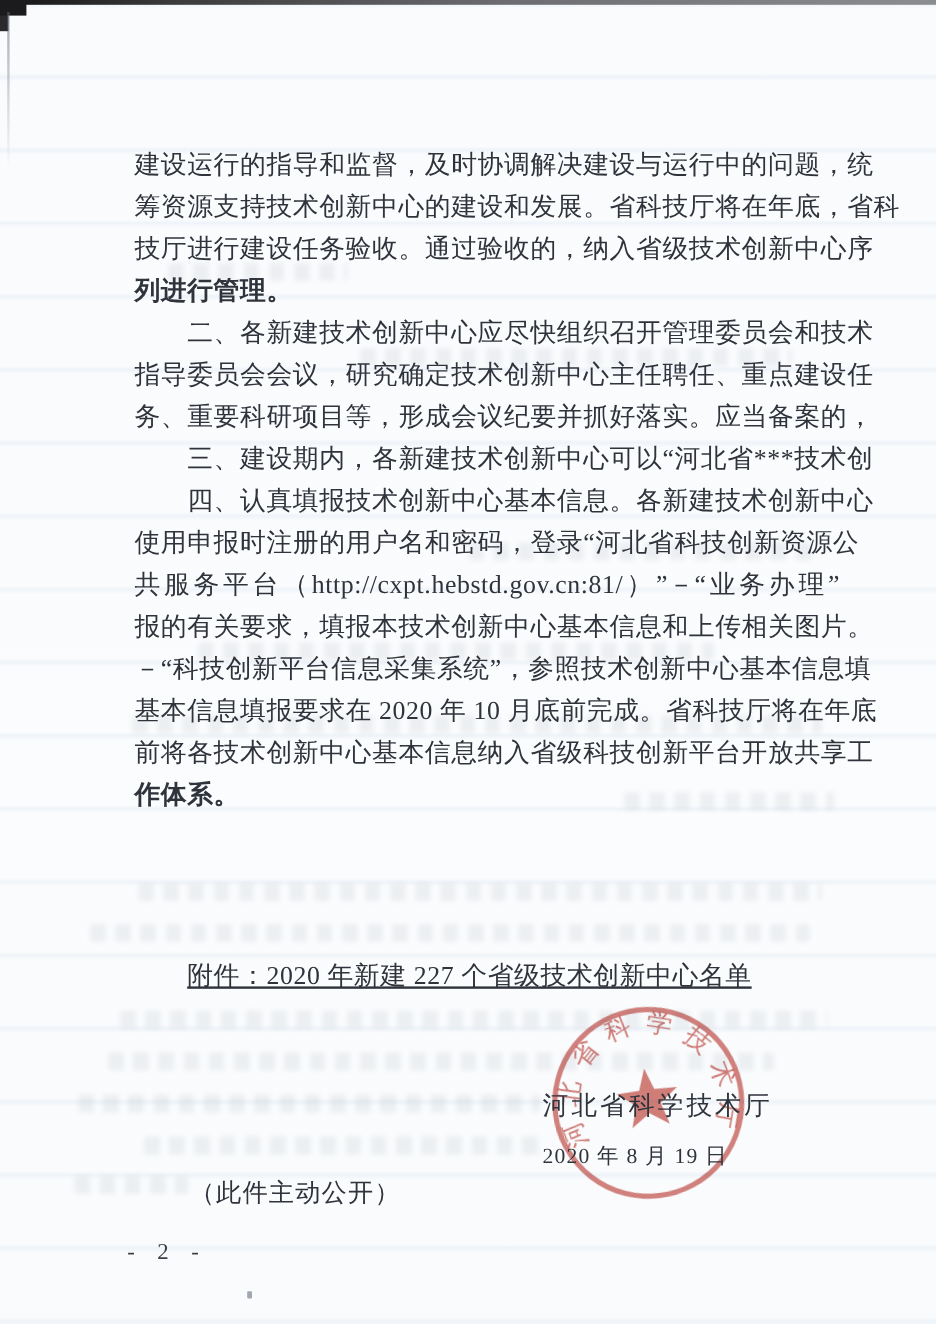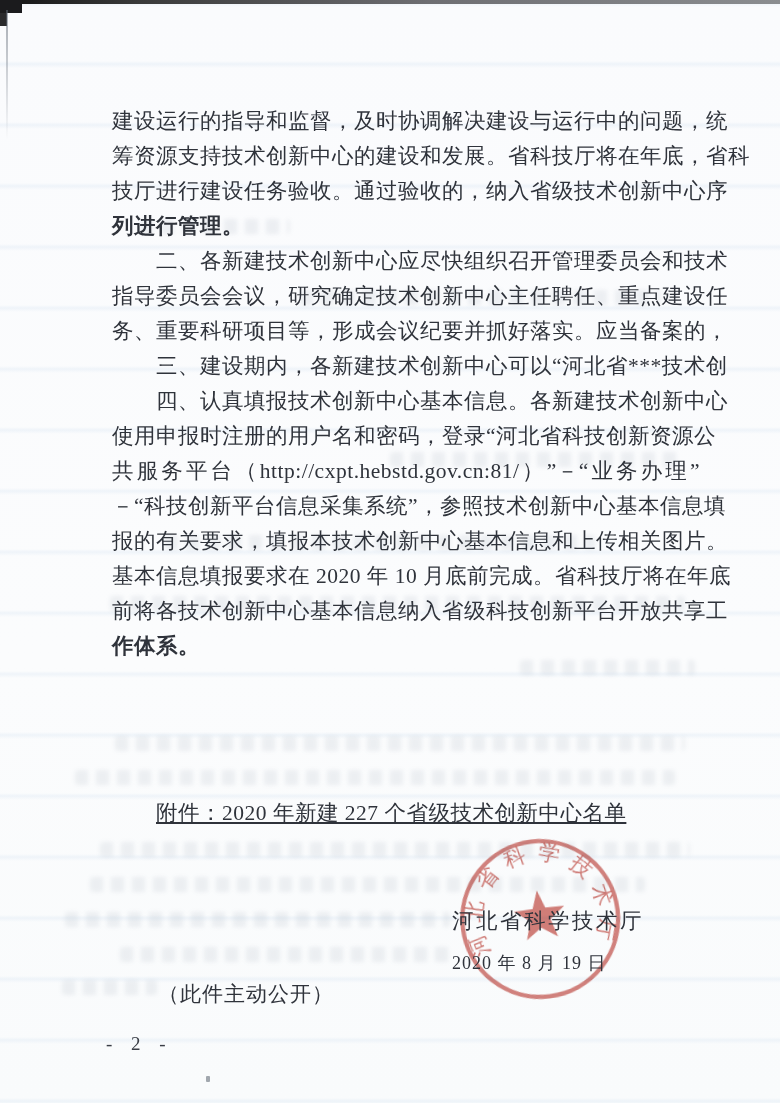--- a/index.html
+++ b/index.html
@@ -19,21 +19,21 @@
   .scan-top-line { position:absolute; left:0; top:0; width:780px; height:4px;
     background:linear-gradient(90deg,#141414 0%, #3a3a3a 18%, #6e6e72 55%, #8b8d90 100%); }
   .scan-corner-mark { position:absolute; left:0; top:0; width:22px; height:13px; background:#1b1b1d; }
   .scan-corner-stub { position:absolute; left:0; top:0; width:7px; height:26px; background:#2a2a2c; }
   .scan-left-line { position:absolute; left:6px; top:10px; width:2px; height:130px;
     background:linear-gradient(180deg, rgba(95,104,116,.55), rgba(95,104,116,0)); }
   .scan-speck { position:absolute; left:206px; top:1076px; width:4px; height:6px;
     background:rgba(90,98,110,.55); border-radius:1px; }
 
   
-  .body-text { position:absolute; left:112px; top:105px; width:588px; }
+  .body-text { position:absolute; left:112px; top:121px; width:588px; }
   .line {
     height:35px; line-height:32px; font-size:21.5px; letter-spacing:0.5px;
     text-align:justify; text-align-last:justify; white-space:nowrap;
   }
   .line.short { text-align-last:left;font-weight:bold; }
   .line.indent { text-indent:44px; }
 
   .attachment-line { position:absolute; left:112px; top:797px; width:600px;
     font-size:21.5px; line-height:32px; text-indent:44px; letter-spacing:0.5px;text-decoration:underline; }
 
@@ -88,22 +88,22 @@
     <div class="line">筹资源支持技术创新中心的建设和发展。省科技厅将在年底，省科</div>
     <div class="line">技厅进行建设任务验收。通过验收的，纳入省级技术创新中心序</div>
     <div class="line short">列进行管理。</div>
     <div class="line indent">二、各新建技术创新中心应尽快组织召开管理委员会和技术</div>
     <div class="line">指导委员会会议，研究确定技术创新中心主任聘任、重点建设任</div>
     <div class="line">务、重要科研项目等，形成会议纪要并抓好落实。应当备案的，</div>
     <div class="line indent">三、建设期内，各新建技术创新中心可以“河北省***技术创</div>
     <div class="line indent">四、认真填报技术创新中心基本信息。各新建技术创新中心</div>
     <div class="line">使用申报时注册的用户名和密码，登录“河北省科技创新资源公</div>
     <div class="line">共服务平台（http://cxpt.hebstd.gov.cn:81/）”－“业务办理”</div>
+    <div class="line">报的有关要求，填报本技术创新中心基本信息和上传相关图片。</div>
     <div class="line">－“科技创新平台信息采集系统”，参照技术创新中心基本信息填</div>
-    <div class="line">报的有关要求，填报本技术创新中心基本信息和上传相关图片。</div>
     <div class="line">基本信息填报要求在 2020 年 10 月底前完成。省科技厅将在年底</div>
     <div class="line">前将各技术创新中心基本信息纳入省级科技创新平台开放共享工</div>
     <div class="line short">作体系。</div>
   </div>
 
   <div class="attachment-line">附件：2020 年新建 227 个省级技术创新中心名单</div>
 
   <svg class="seal" viewBox="0 0 164 164" aria-hidden="true">
     <circle cx="82" cy="84" r="76" fill="none" stroke="#c5524a" stroke-width="4.2" opacity="0.82"></circle>
     <path id="sealArcPath" d="M 34.5,117.3 A 58,58 0 1 1 129.5,117.3" fill="none"></path>

